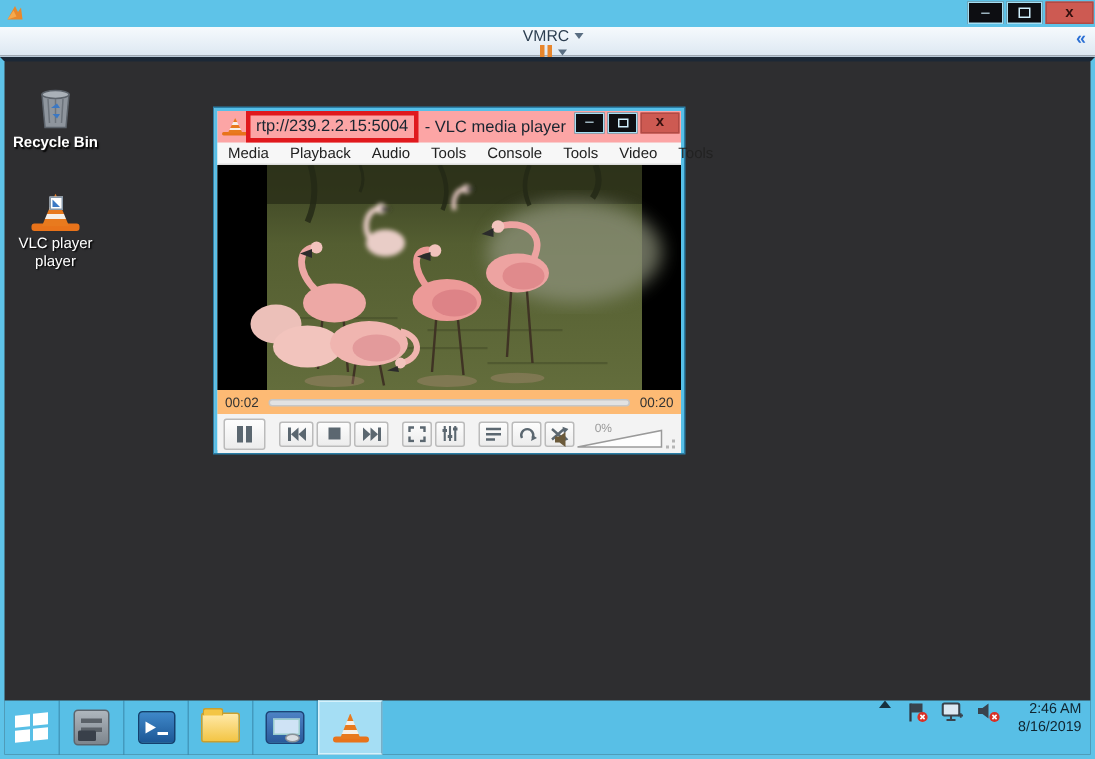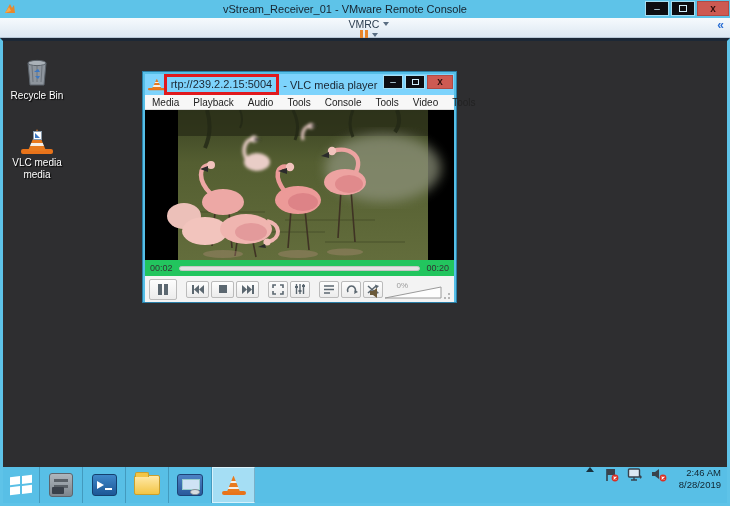--- a/index.html
+++ b/index.html
@@ -36,36 +36,36 @@
   .desk-icon .lbl { margin-top:3px; font-size:10px; color:#fff; text-shadow:1px 1px 1px #000; text-align:center; line-height:1.2; }
   .cone { width:24px; height:22px; clip-path:polygon(50% 0, 88% 100%, 12% 100%);
           background:linear-gradient(#e87a1e 0 28%, #f6f0e8 28% 44%, #e87a1e 44% 62%, #f6f0e8 62% 78%, #e87a1e 78% 100%); }
   .cone-base { width:32px; height:5px; background:#e8731a; border-radius:2px; margin-top:-2px; }
   .shortcut-badge { position:absolute; left:12px; bottom:14px; width:9px; height:9px; background:#fff; border:1px solid #8899aa; display:flex; align-items:center; justify-content:center; }
   .shortcut-badge i { width:0; height:0; border-left:5px solid #3b78c4; border-top:5px solid transparent; }
 
   
   .vlc-window { position:absolute; left:140px; top:31px; width:313px; height:230px;
                 border:2px solid #56bfe7; background:#f3f3f3; box-shadow:0 0 0 1px #2a7ea6; }
-  .vlc-titlebar { height:21px; background:#7dd3fc; display:flex; position:relative; overflow:visible; }
+  .vlc-titlebar { height:21px; background:#fca5a5; display:flex; position:relative; overflow:visible; }
   .vlc-cone { transform:scale(0.55); transform-origin:left center; margin-left:3px; display:flex; flex-direction:column; align-items:center; }
   .vlc-title { position:absolute; left:20px; right:78px; display:flex; align-items:center; justify-content:center; font-size:11px; color:#1a2530; white-space:nowrap; z-index:5; }
   .rtp-box { border:3px solid #e0191d; padding:0 4px; line-height:15px; background:transparent; }
   .vlc-title .suffix { margin-left:4px; }
   .vlc-winbtns { position:absolute; right:1px; top:1px; display:flex; gap:2px; z-index:6; }
   .vlc-winbtns .winbtn.dark { width:20px; height:14px; }
   .vlc-winbtns .winbtn.close { width:26px; height:14px; }
 
   .vlc-menubar { height:15px; background:#f7f7f7; border-bottom:1px solid #ddd; display:flex; align-items:center; }
   .vlc-menubar .menu { padding:0 7px; font-size:10px; color:#222; }
 
   .vlc-video { height:150px; background:#000; position:relative; }
   .vlc-video svg { display:block; }
 
-  .vlc-seekrow { height:16px; background:#22c55e; display:flex; align-items:center; padding:0 5px; }
+  .vlc-seekrow { height:16px; background:#fdba74; display:flex; align-items:center; padding:0 5px; }
   .timecode { font-size:9px; color:#333; }
   .seekbar { flex:1; height:5px; margin:0 6px; background:#e2e2e2; border:1px solid #c6c6c6; border-radius:3px; }
 
   .vlc-controls { height:26px; background:#f3f3f3; display:flex; align-items:center; padding:0 4px; position:relative; }
   .ctl { background:linear-gradient(#fdfdfd,#ececec); border:1px solid #bbb; border-radius:2px; display:flex; align-items:center; justify-content:center; margin-right:2px; }
   .ctl.big { width:28px; height:21px; }
   .ctl.med { width:23px; height:17px; }
   .ctl.sm  { width:20px; height:17px; }
   .gap { width:7px; }
   .vol-zone { position:absolute; right:4px; bottom:3px; display:flex; align-items:flex-end; }
@@ -104,21 +104,20 @@
 </head>
 <body>
 
 <div class="vmrc-titlebar">
   <span class="vmrc-logo">
     <svg width="12" height="12" viewBox="0 0 12 12">
         <path d="M1 10 L6 1 L8 5 L10 2 L11 10 Z" fill="#e8882c"></path>
         <path d="M1 10 L5 4 L7 8 Z" fill="#f5a94d"></path>
       </svg>
   </span>
-  <span class="vmrc-title">vStream_Receiver_01 - VMware Remote Console</span>
   <span class="winbtns">
     <span class="winbtn dark">–</span>
     <span class="winbtn dark">
         <i class="glyph-max"></i>
       </span>
     <span class="winbtn close">x</span>
   </span>
 </div>
 
 <div class="vmrc-toolbar">
@@ -143,40 +142,40 @@
   <span class="tb-icon">
     <svg width="15" height="12" viewBox="0 0 15 12">
         <path d="M1 4 V1 H5 M10 1 H14 V4 M14 8 V11 H10 M5 11 H1 V8" fill="none" stroke="#93a9bf" stroke-width="1.5"></path>
       </svg>
   </span>
   <span class="tb-collapse">«</span>
 </div>
 
 <div class="guest">
 
-  <div class="desk-icon" style="left:2px; top:16px;">
+  <div class="desk-icon" style="left:2px; top:16px;font-weight:bold;">
     <svg width="26" height="30" viewBox="0 0 26 30">
       <path d="M4 6 L22 6 L20 28 L6 28 Z" fill="#8e959d" stroke="#5c636b" stroke-width="1"></path>
       <ellipse cx="13" cy="6" rx="9" ry="2.6" fill="#aab1b8" stroke="#5c636b" stroke-width="1"></ellipse>
       <path d="M8 9 L9 25 M13 9 L13 25 M18 9 L17 25" stroke="#6d747c" stroke-width="1" fill="none"></path>
       <path d="M10 15 l4 -3 2 3 z" fill="#3b78c4"></path>
         <path d="M11 19 l5 0 -2 3 z" fill="#3b78c4"></path>
     </svg>
     <span class="lbl">Recycle Bin</span>
   </div>
 
   <div class="desk-icon" style="left:2px; top:88px;">
     <div style="position:relative; display:flex; flex-direction:column; align-items:center;">
       <div class="cone"></div>
       <div class="cone-base"></div>
       <span class="shortcut-badge">
           <i></i>
         </span>
     </div>
-    <span class="lbl" style="width:56px;">VLC media media</span>
+    <span class="lbl" style="width:56px;">VLC player player</span>
   </div>
 
   <div class="vlc-window">
     <div class="vlc-titlebar">
       <div class="vlc-cone">
         <div class="cone"></div>
           <div class="cone-base"></div>
       </div>
       <span class="vlc-title">
         <span class="rtp-box">rtp://239.2.2.15:5004</span>
@@ -432,17 +431,17 @@
       </span>
       <span class="tray-ico">
         <svg width="16" height="15" viewBox="0 0 16 15">
             <polygon points="1,5 4,5 8,2 8,12 4,9 1,9" fill="#39434d"></polygon>
             <circle cx="12" cy="11" r="3.4" fill="#d93025"></circle>
             <path d="M10.6 9.6 l2.8 2.8 M13.4 9.6 l-2.8 2.8" stroke="#fff" stroke-width="1.1"></path>
           </svg>
       </span>
       <span class="clock">
         <div>2:46 AM</div>
-        <div>8/28/2019</div>
+        <div>8/16/2019</div>
       </span>
     </div>
   </div>
 </div>
 
 </body></html>

